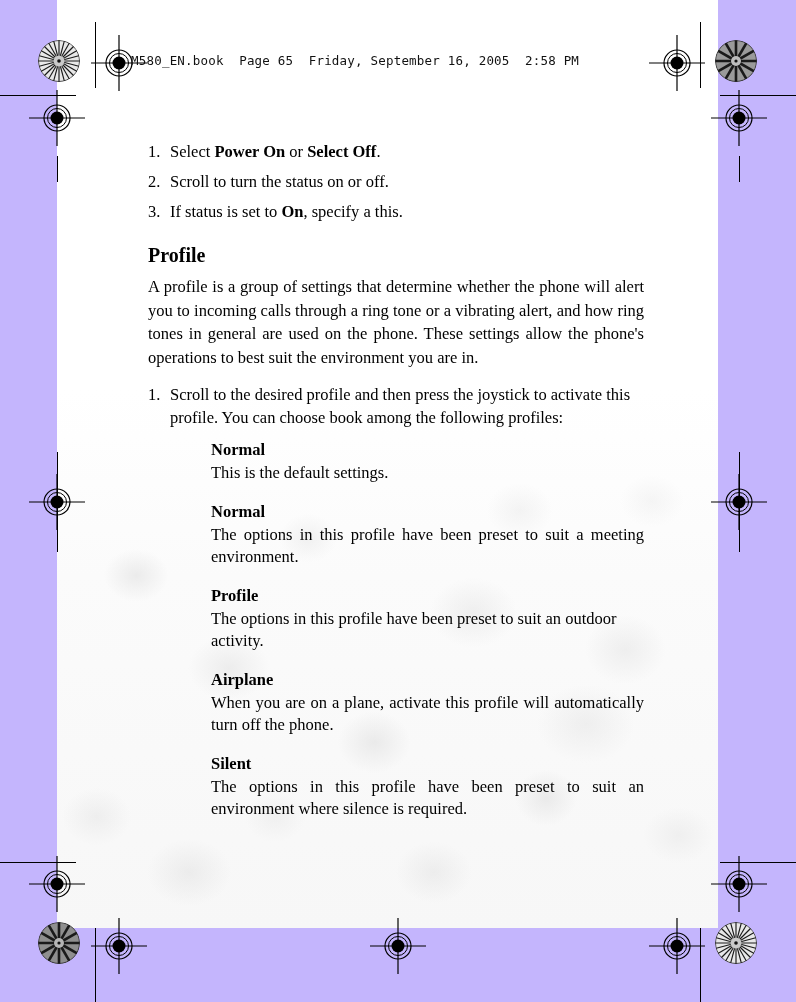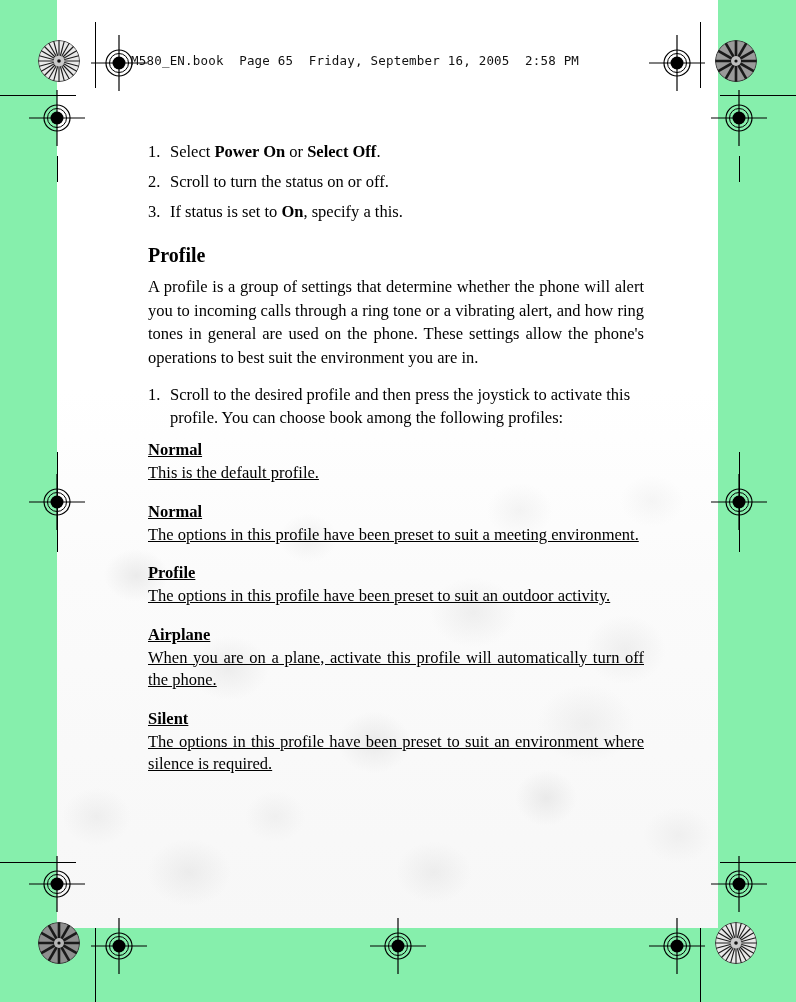--- a/index.html
+++ b/index.html
@@ -9,21 +9,21 @@
     background: #ffffff;
   }
   body {
     font-family: "Liberation Serif", "DejaVu Serif", serif;
   }
   #sheet {
     position: relative;
     width: 796px;
     height: 1002px;
     overflow: hidden;
-    background: #86efac;
+    background: #c4b5fd;
   }
 
   
   #page-area {
     position: absolute;
     left: 57px;
     top: 0px;
     width: 661px;
     height: 928px;
     background-color: #fefefe;
@@ -125,22 +125,22 @@
   }
 
   p.body {
     font-size: 16.5px;
     line-height: 23.5px;
     margin: 0 0 14px 0;
     text-align: justify;
   }
 
   .subs {
+    margin-left: 63px;
     margin-top: 10px;
-    text-decoration: underline;
   }
   .sub-item { margin-bottom: 16px; }
   .sub-item:last-child { margin-bottom: 0; }
   h3.sub-title {
     font-size: 16.5px;
     font-weight: bold;
     margin: 0 0 2px 0;
     line-height: 21px;
   }
   p.sub-body {
@@ -454,21 +454,21 @@
       <li class="justify">
         <span class="num">1.</span>
         <span class="txt">Scroll to the desired profile and then press the joystick to activate this profile. You can choose book among the following profiles:</span>
       </li>
     </ol>
 
     <div class="subs">
 
       <div class="sub-item">
         <h3 class="sub-title">Normal</h3>
-        <p class="sub-body">This is the default profile.</p>
+        <p class="sub-body">This is the default settings.</p>
       </div>
 
       <div class="sub-item">
         <h3 class="sub-title">Normal</h3>
         <p class="sub-body justify">The options in this profile have been preset to suit a meeting environment.</p>
       </div>
 
       <div class="sub-item">
         <h3 class="sub-title">Profile</h3>
         <p class="sub-body">The options in this profile have been preset to suit an outdoor activity.</p>

